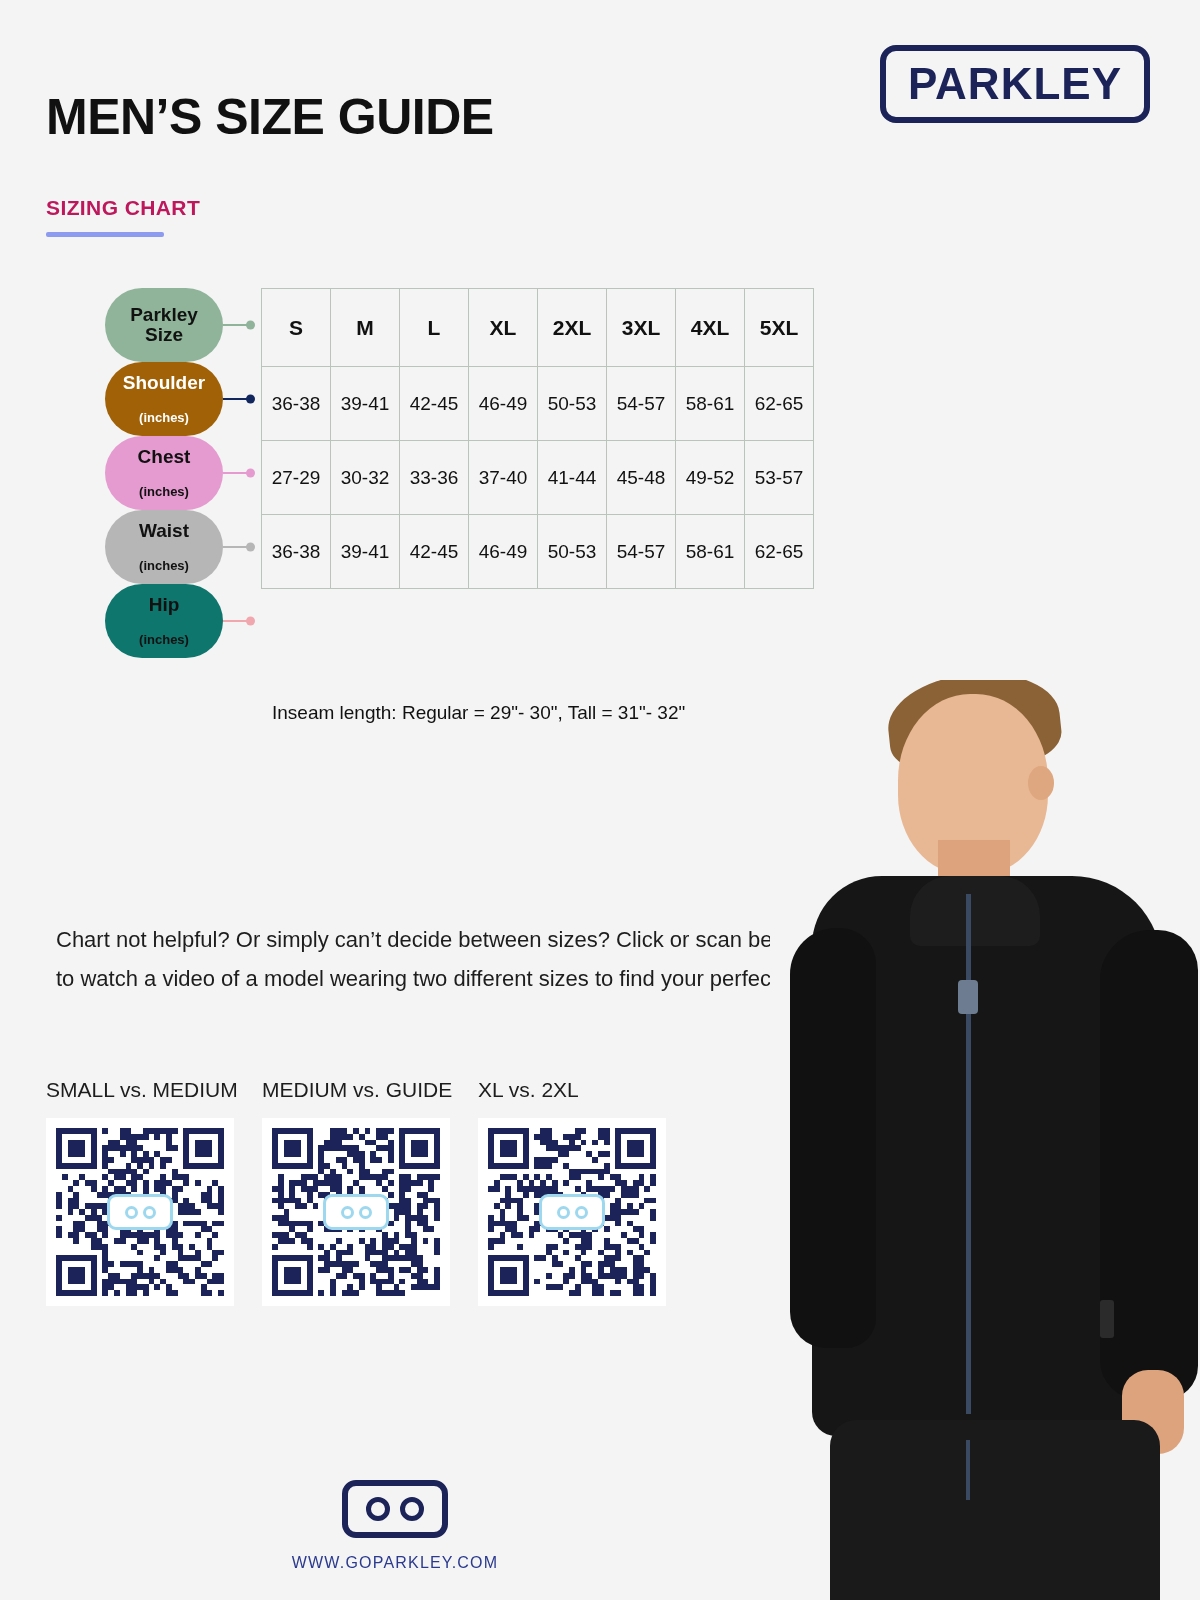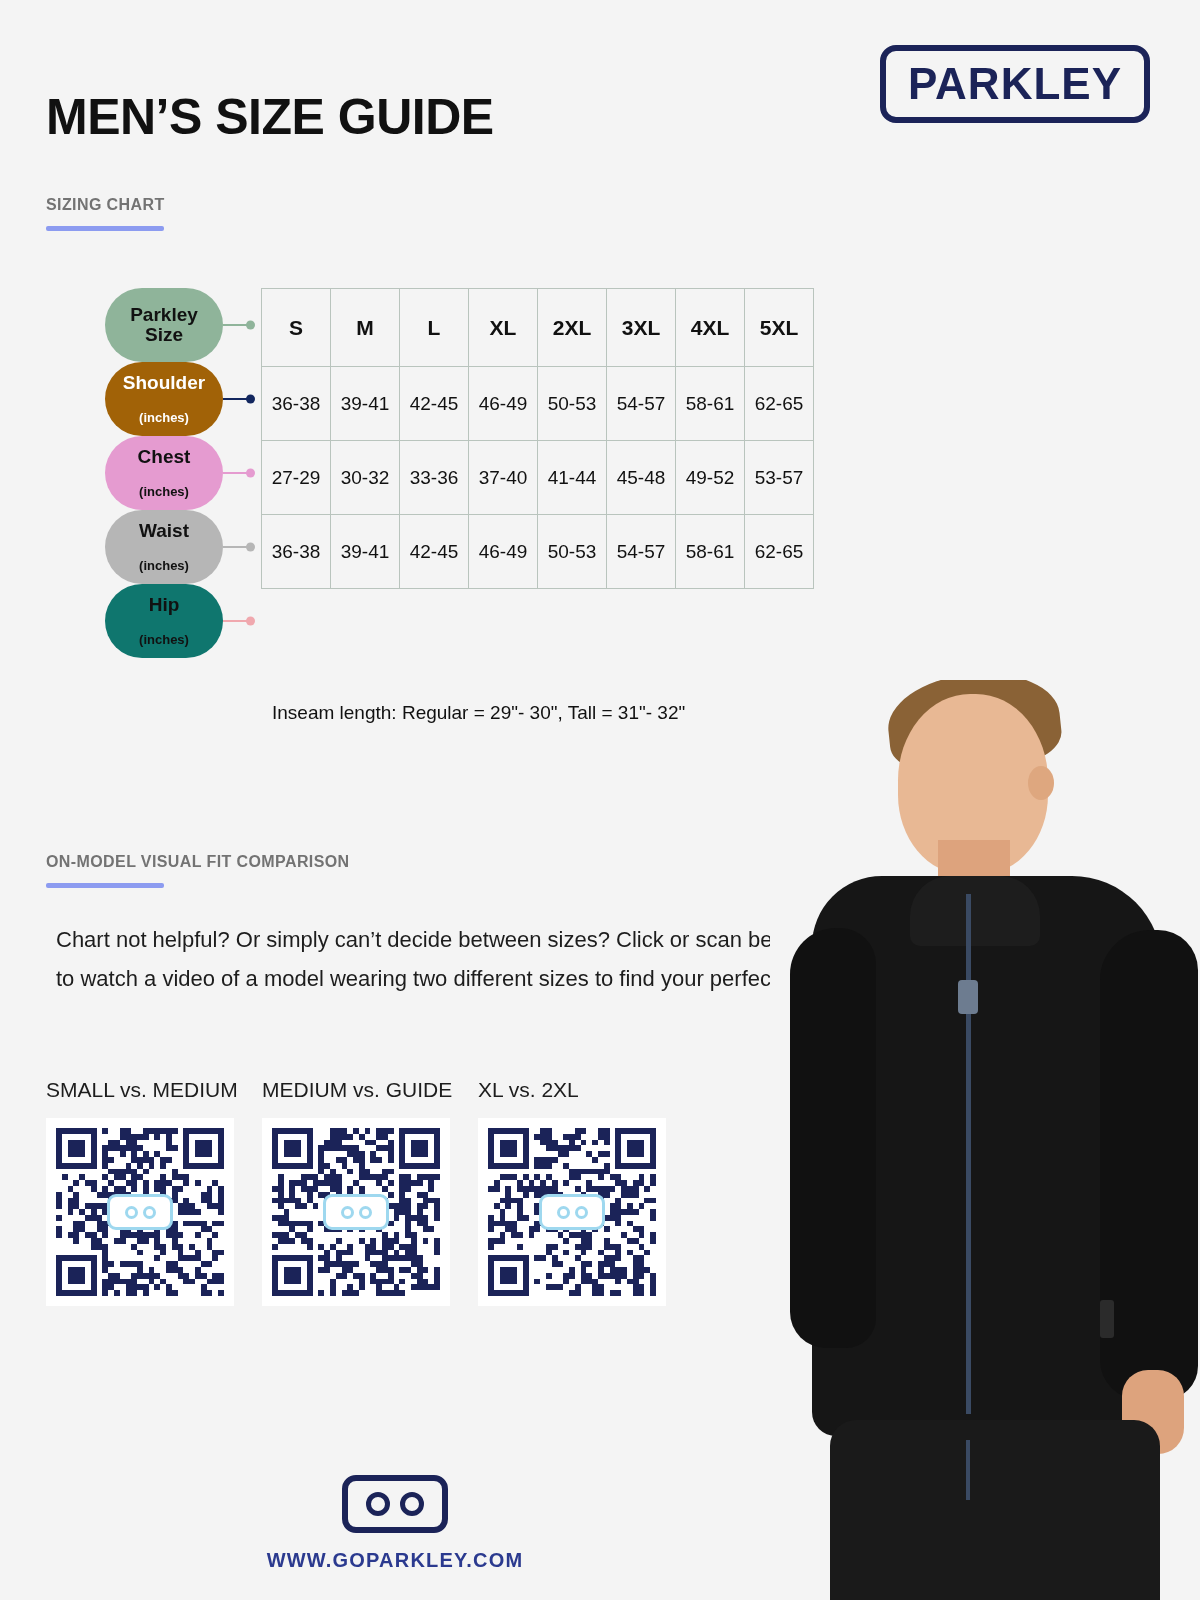--- a/index.html
+++ b/index.html
@@ -26,21 +26,21 @@
     display: flex; align-items: center; justify-content: center;
     background: #f4f4f4;
   }
   .logo-text {
     font-size: 44px; font-weight: 800; letter-spacing: 1px; color: #1b2358;
   }
 
   
   .section-head { position: absolute; }
   .section-head .label {
-    font-size: 16px; font-weight: 700; letter-spacing: 0.4px; color: #737373;
+    font-size: 21px; font-weight: 700; letter-spacing: 0.4px; color: #be185d;
   }
   .section-head .rule {
     margin-top: 12px; width: 118px; height: 5px; background: #8c9bf0; border-radius: 2px;
   }
   #sizing-head { left: 46px; top: 196px; }
   #fit-head { left: 46px; top: 853px; }
 
   
   .chart-wrap { position: absolute; left: 105px; top: 288px; }
 
@@ -182,21 +182,21 @@
   
   .footer { position: absolute; left: 0; bottom: 28px; width: 790px; text-align: center; }
   .footer-logo {
     width: 106px; height: 58px; border: 6px solid #1b2358; border-radius: 14px;
     margin: 0 auto 16px auto; display: flex; align-items: center; justify-content: center; gap: 10px;
     background: #f4f4f4;
   }
   .footer-logo i {
     width: 24px; height: 24px; border-radius: 50%; border: 5px solid #1b2358; display: block;
   }
-  .footer-url { font-size: 20px; font-weight: 700; letter-spacing: 1.2px; color: #2b3a8f; }
+  .footer-url { font-size: 16px; font-weight: 400; letter-spacing: 1.2px; color: #2b3a8f; }
 </style>
 </head>
 <body>
 
 <div class="page">
 
   <div class="title">MEN’S SIZE GUIDE</div>
   <div class="logo-box">
     <span class="logo-text">PARKLEY</span>
   </div>
@@ -307,24 +307,20 @@
             <td>54-57</td>
             <td>58-61</td>
             <td>62-65</td>
           </tr>
         </tbody>
     </table>
   </div>
 
   <div class="inseam">Inseam length:  Regular = 29"- 30", Tall = 31"- 32"</div>
 
-  <div class="section-head" id="fit-head">
-    <div class="label">ON-MODEL VISUAL FIT COMPARISON</div>
-    <div class="rule"></div>
-  </div>
 
   <div class="fit-copy">Chart not helpful? Or simply can’t decide between sizes? Click or scan below to watch a video of a model wearing two different sizes to find your perfect fit!</div>
 
   <div class="qr-group">
     <div class="qr-item">
       <div class="qr-caption">SMALL vs. MEDIUM</div>
       <div class="qr-code">
         <svg viewBox="0 0 29 29" shape-rendering="crispEdges">
             <rect x="8" y="0" width="1" height="1" fill="#1b2358"></rect>
             <rect x="11" y="0" width="1" height="1" fill="#1b2358"></rect>

